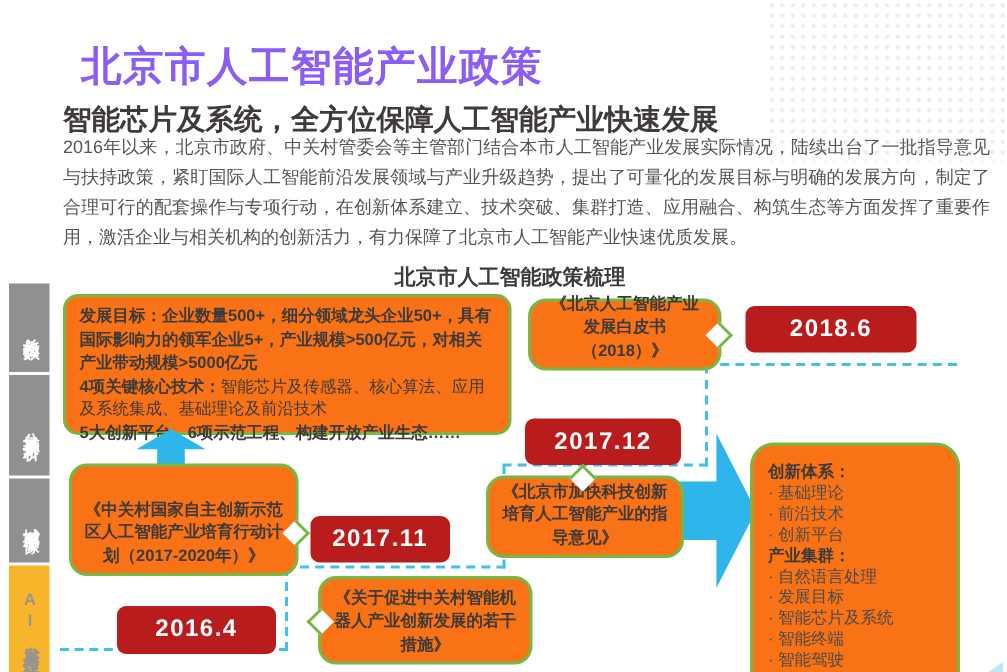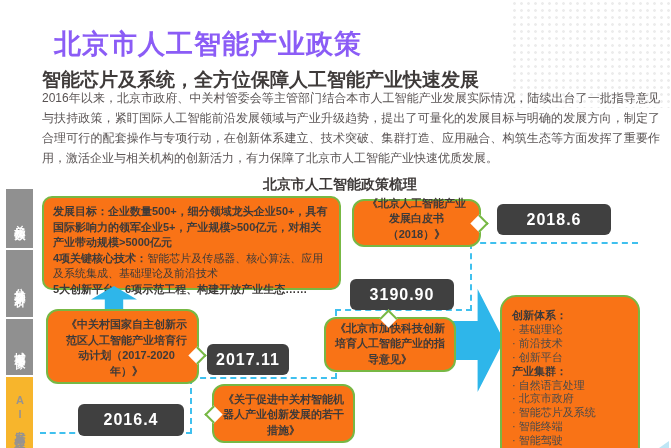--- a/index.html
+++ b/index.html
@@ -30,21 +30,21 @@
   .side-tab.t2{height:67px;}
   .side-tab.t3{height:56px;}
   .side-tab.t4{height:71px;background:#f7b52c;color:#979390;margin-bottom:0;}
 
   
   .dash-h{position:absolute;border-top:2px dashed #3fc0ee;height:0;z-index:1;}
   .dash-v{position:absolute;border-left:2px dashed #3fc0ee;width:0;z-index:1;}
 
   
   .date-box{
-    position:absolute;background:#404040;border-radius:6px;z-index:3;
+    position:absolute;background:#b91c1c;border-radius:6px;z-index:3;
     display:flex;align-items:center;justify-content:center;
     color:#ffffff;font-weight:bold;font-size:16px;letter-spacing:1px;
   }
 
   
   .gbox{
     position:absolute;background:#f97316;border:2px solid #77b844;border-radius:10px;
     box-sizing:border-box;z-index:2;
   }
   .bubble{
@@ -107,49 +107,49 @@
     <span class="goal-line"><b>4项关键核心技术：</b><span>智能芯片及传感器、核心算法、应用及系统集成、基础理论及前沿技术</span></span><br>
     <span class="goal-line"><b>5大创新平台、6项示范工程、构建开放产业生态……</b></span>
   </div>
 
   <div class="gbox bubble" style="left:352px;top:199px;width:129px;height:48px;">
     <span>《北京人工智能产业发展白皮书（2018）》</span>
     <span class="tail tail-right" style="right:-7px;top:16px;"></span>
   </div>
   <div class="date-box" style="left:497px;top:204px;width:114px;height:31px;">2018.6</div>
 
-  <div class="date-box" style="left:350px;top:279px;width:104px;height:31px;">3190.90</div>
+  <div class="date-box" style="left:350px;top:279px;width:104px;height:31px;">2017.12</div>
   <div class="gbox bubble" style="left:324px;top:317px;width:132px;height:55px;">
     <span>《北京市加快科技创新培育人工智能产业的指导意见》</span>
     <span class="tail tail-top" style="left:56px;top:-7px;"></span>
   </div>
 
-  <div class="gbox bubble" style="left:46px;top:309px;width:153px;height:75px;padding-left:16px;">
+  <div class="gbox bubble" style="left:46px;top:309px;width:153px;height:75px;">
     <span>《中关村国家自主创新示范区人工智能产业培育行动计划（2017-2020年）》</span>
     <span class="tail tail-right" style="right:-7px;top:38px;"></span>
   </div>
-  <div class="date-box" style="left:207px;top:344px;width:82px;height:31px;">2017.11</div>
+  <div class="date-box" style="left:207px;top:344px;width:93px;height:31px;">2017.11</div>
 
   <div class="date-box" style="left:78px;top:404px;width:106px;height:32px;">2016.4</div>
   <div class="gbox bubble" style="left:212px;top:384px;width:143px;height:59px;">
     <span>《关于促进中关村智能机器人产业创新发展的若干措施》</span>
     <span class="tail tail-left" style="left:-7px;top:22px;"></span>
   </div>
 
   <div class="arrow-up"></div>
   <div class="arrow-right"></div>
 
   <div class="gbox summary-box">
     <div class="hd">创新体系：</div>
     <div>·  基础理论</div>
     <div>·  前沿技术</div>
     <div>·  创新平台</div>
     <div class="hd">产业集群：</div>
     <div>·  自然语言处理</div>
-    <div>·  北京市政府</div>
+    <div>·  发展目标</div>
     <div>·  智能芯片及系统</div>
     <div>·  智能终端</div>
     <div>·  智能驾驶</div>
     <div class="hd">夯实发展基础</div>
     <div class="hd">保障措施</div>
   </div>
 
   <div class="corner-speck"></div>
 </div>
 

